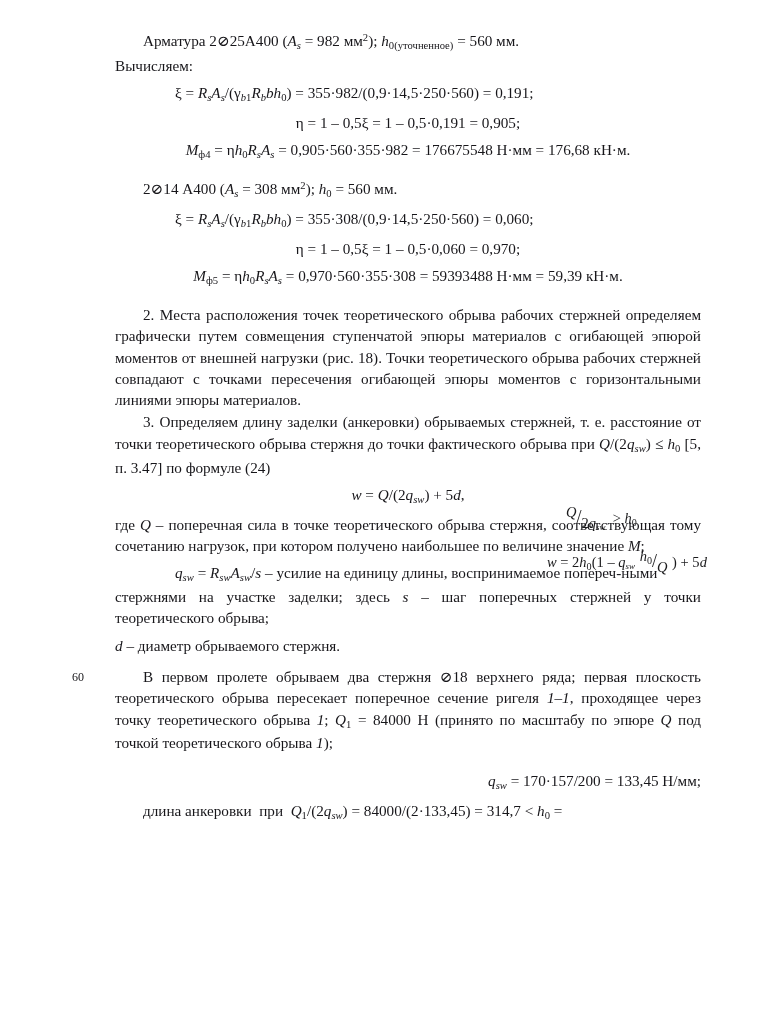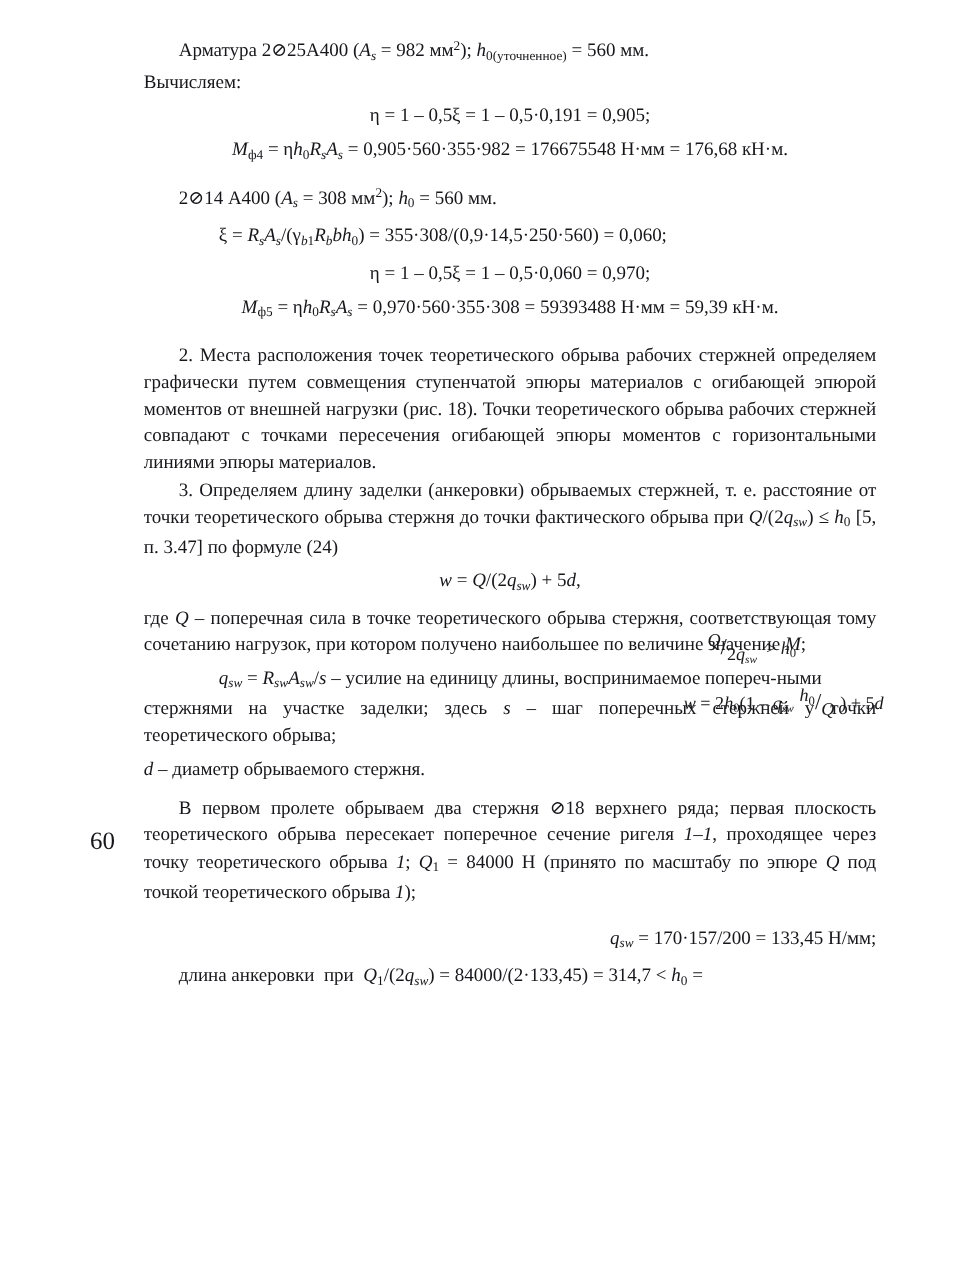--- a/index.html
+++ b/index.html
@@ -87,38 +87,41 @@
     font-size: 1.25em;
   }
   .slashfrac .d {
     position: relative;
     top: 5px;
   }
   .pagenum {
     position: absolute;
     left: 72px;
     bottom: 72px;
-    font-size: 20px;
+    font-size: 12px;
     font-family: "Liberation Serif", "DejaVu Serif", serif;
   }
 </style>
 </head>
 <body>
 
 <div class="page">
 
   <div class="txt">
 
     <p class="para indent">
       Арматура 2⊘25А400 (<i>A</i><span class="sub"><i>s</i></span> = 982&nbsp;мм<span class="sup">2</span>);
       <i>h</i><span class="sub">0(уточненное)</span> = 560&nbsp;мм.
     </p>
 
     <p class="para">Вычисляем:</p>
 
+    <div class="eq left-60">
+      ξ = <i>R<span class="sub">s</span>A<span class="sub">s</span></i>/(γ<span class="sub"><i>b</i>1</span><i>R<span class="sub">b</span>bh</i><span class="sub">0</span>) = 355·982/(0,9·14,5·250·560) = 0,191;
+    </div>
 
     <div class="eq">
       η = 1 – 0,5ξ = 1 – 0,5·0,191 = 0,905;
     </div>
 
     <div class="eq">
       <i>M</i><span class="sub">ф4</span> = η<i>h</i><span class="sub">0</span><i>R<span class="sub">s</span>A<span class="sub">s</span></i> = 0,905·560·355·982 = 176675548 Н·мм = 176,68 кН·м.
     </div>
 
     <div class="block-gap"></div>

